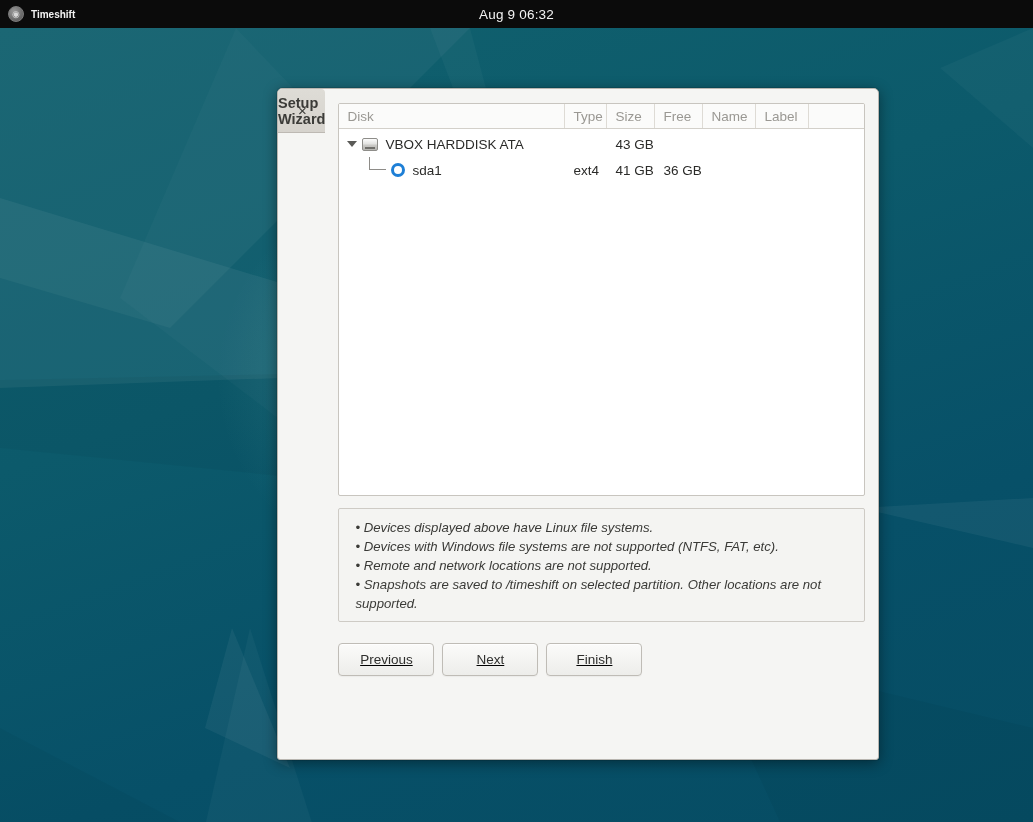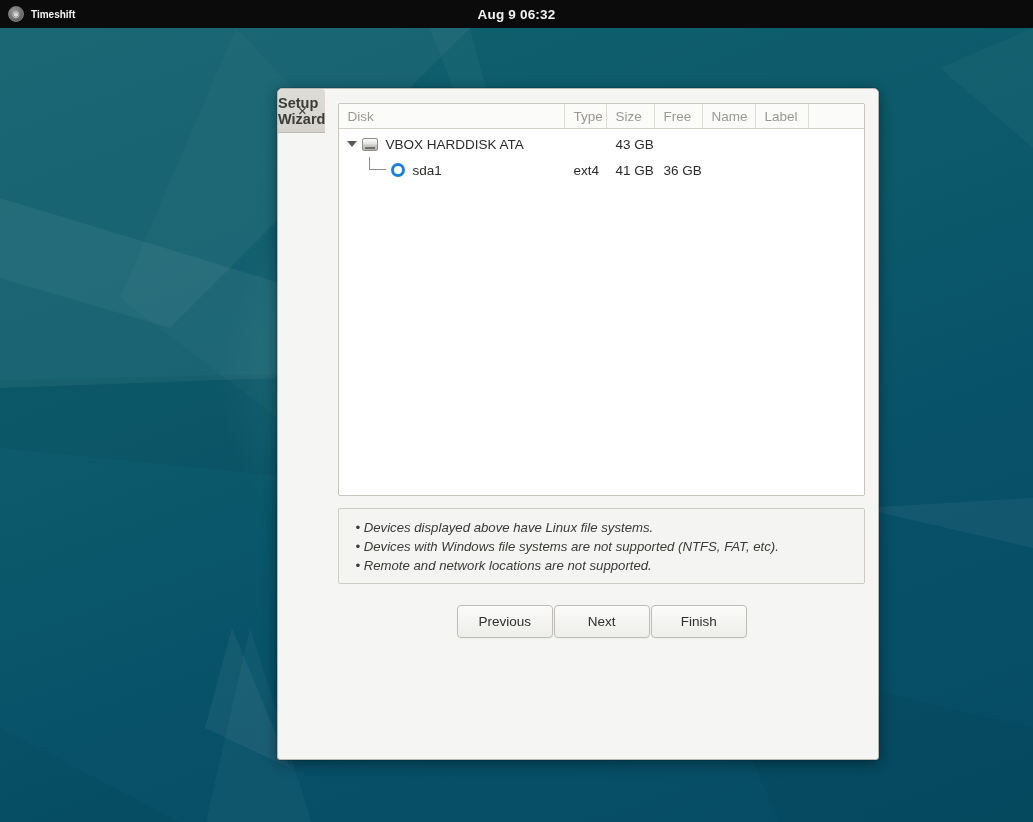--- a/index.html
+++ b/index.html
@@ -59,21 +59,21 @@
     color: #f3f3f3;
     font-size: 10px;
     font-weight: bold;
   }
   #topbar-clock {
     position: absolute;
     left: 0; right: 0;
     text-align: center;
     color: #f3f3f3;
     font-size: 13.5px;
-    font-weight: bold;
+    font-weight: normal;
     letter-spacing: 0.2px;
     pointer-events: none;
   }
 
   
   #dialog {
     position: absolute;
     left: 277px; top: 88px;
     width: 602px; height: 672px;
     background: #f5f5f3;
@@ -283,22 +283,22 @@
     color: #3a3a37;
     line-height: 19px;
   }
 
   
   #footer {
     flex: 0 0 auto;
     height: 74px;
     display: flex;
     align-items: center;
-    justify-content: center;
-    gap: 1px;
+    gap: 8px;
+    text-decoration: underline;
   }
   #footer .gtk-button { min-width: 96px; padding: 8px 14px; }
 </style>
 </head>
 <body>
 
 <div id="desktop">
 
   <div id="wallpaper">
     <svg width="1033" height="794" viewBox="0 0 1033 794" style="position:absolute;left:0;top:0;">
@@ -376,20 +376,21 @@
             <div class="cell col-pad"></div>
           </div>
 
         </div>
       </div>
 
       <div id="info-box">
         <div class="info-line">• Devices displayed above have Linux file systems.</div>
         <div class="info-line">• Devices with Windows file systems are not supported (NTFS, FAT, etc).</div>
         <div class="info-line">• Remote and network locations are not supported.</div>
+        <div class="info-line">• Snapshots are saved to /timeshift on selected partition. Other locations are not supported.</div>
       </div>
 
       <div id="footer">
         <button class="gtk-button">Previous</button>
         <button class="gtk-button">Next</button>
         <button class="gtk-button">Finish</button>
       </div>
 
     </div>
   </div>

